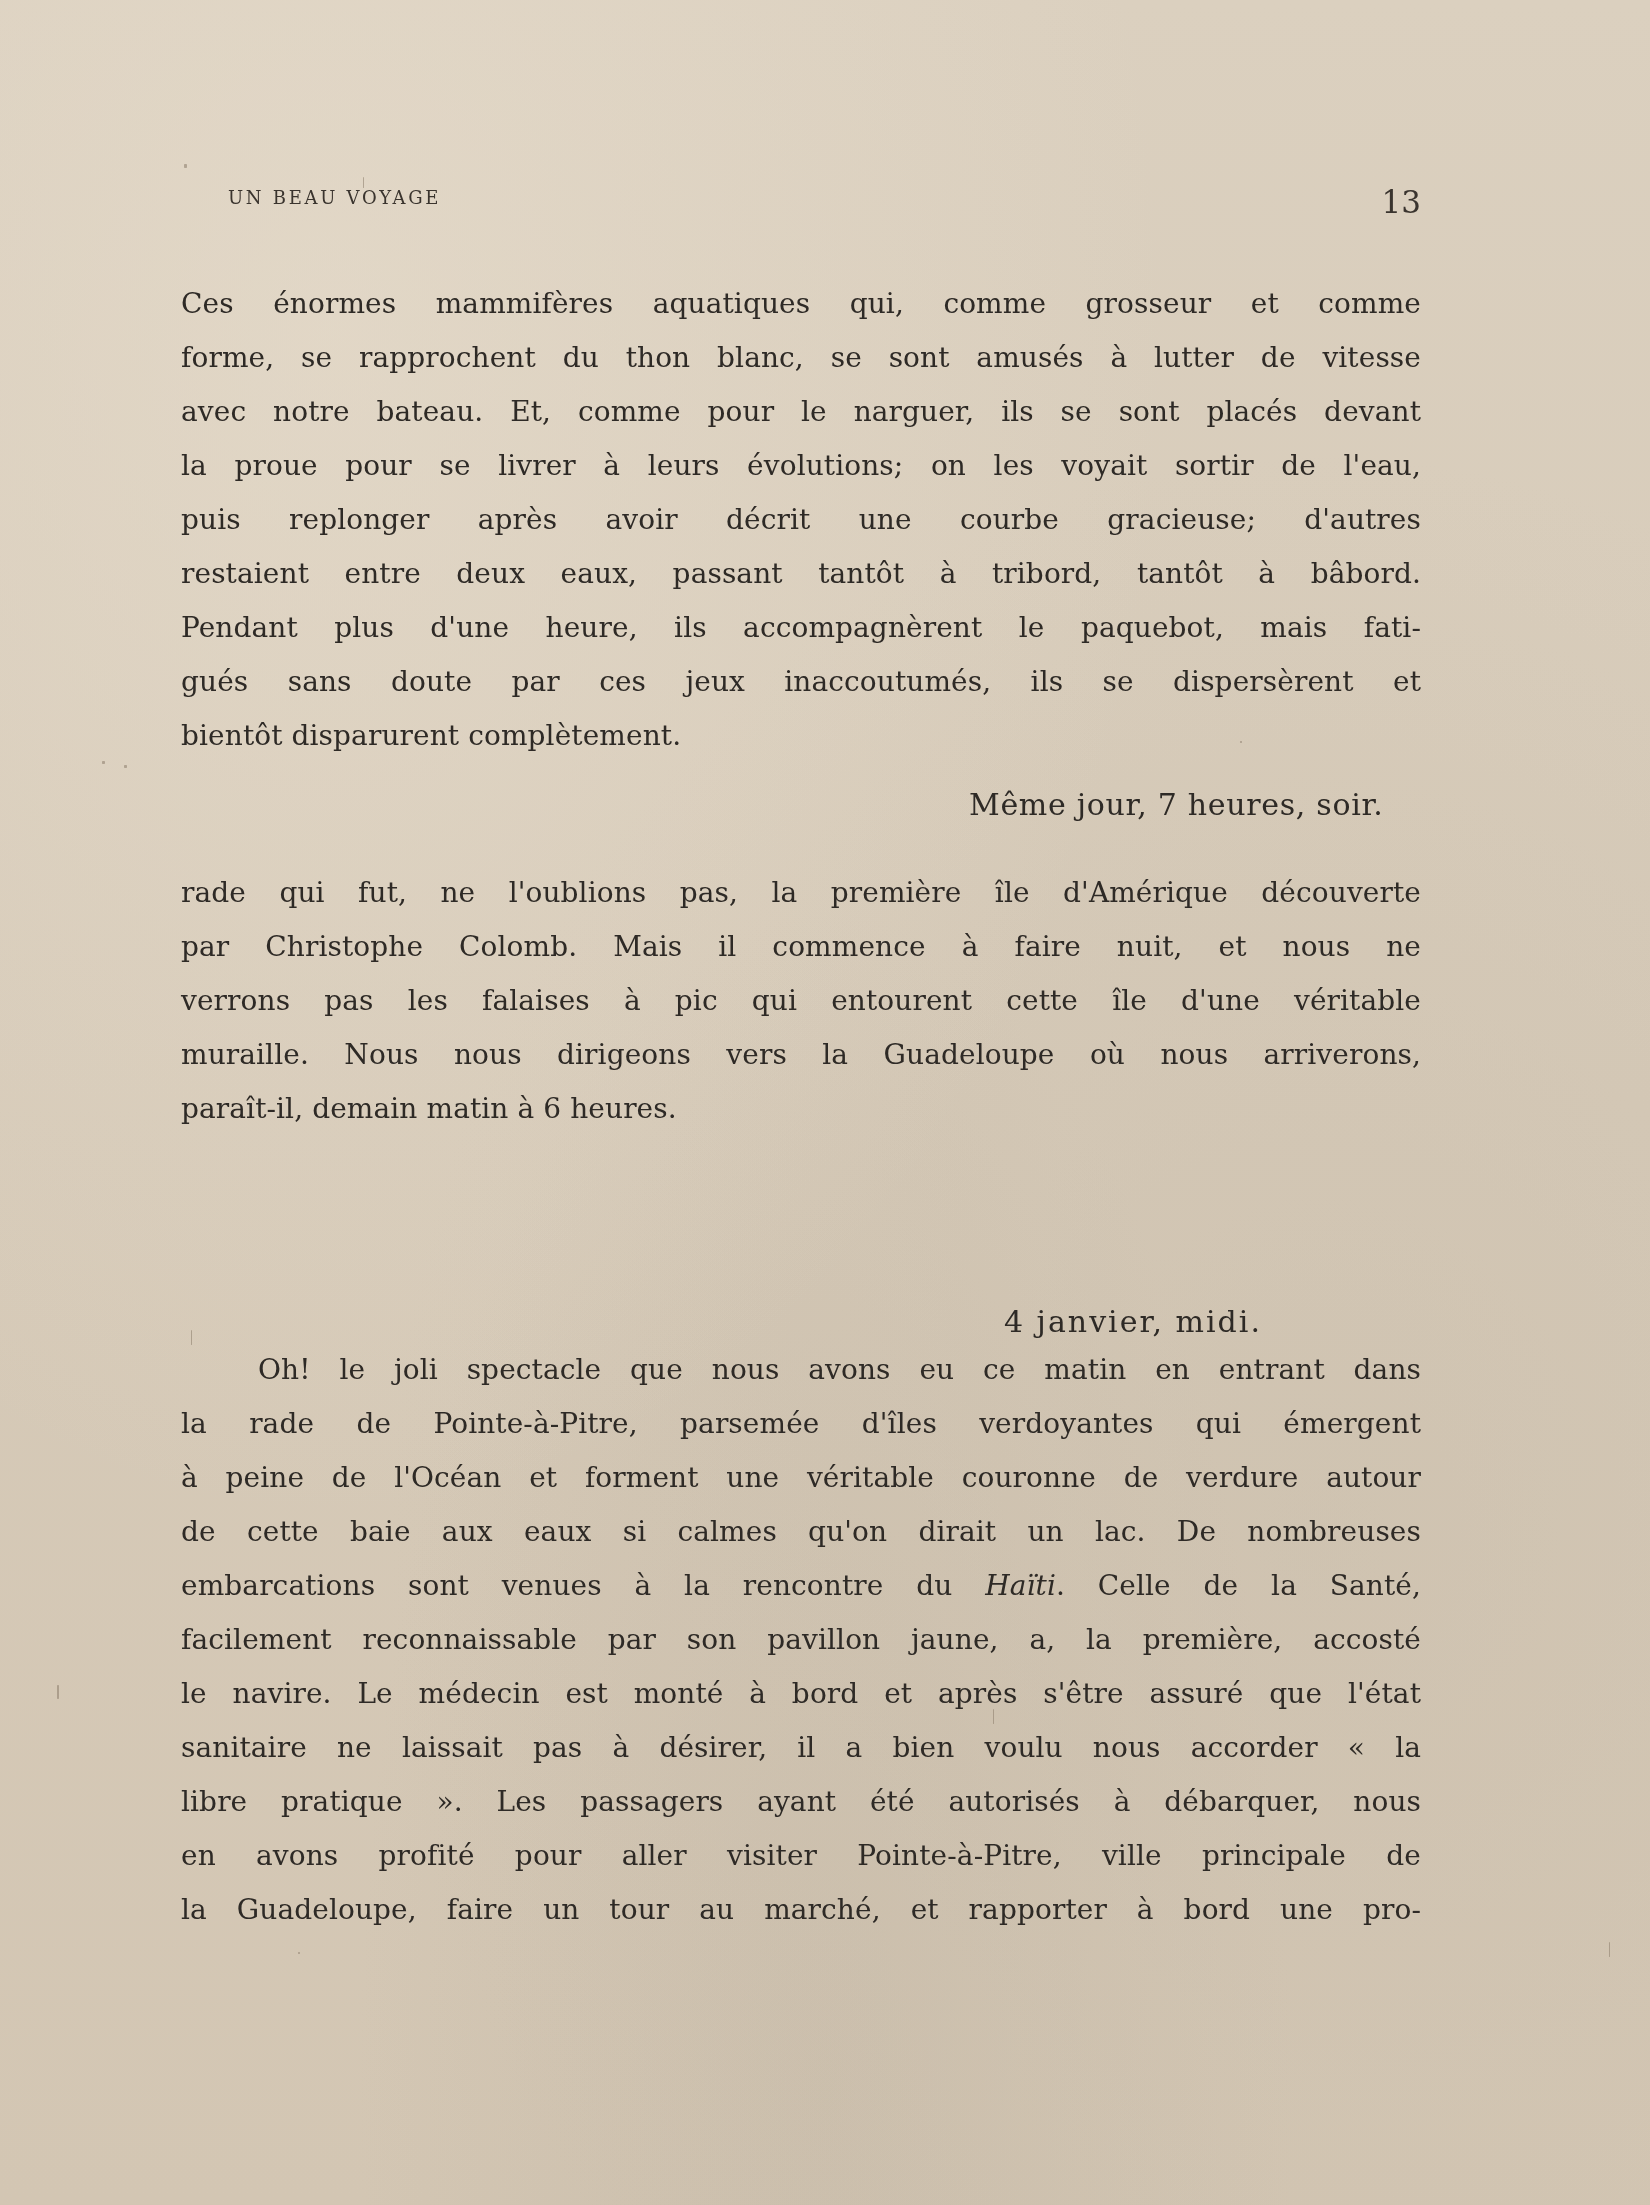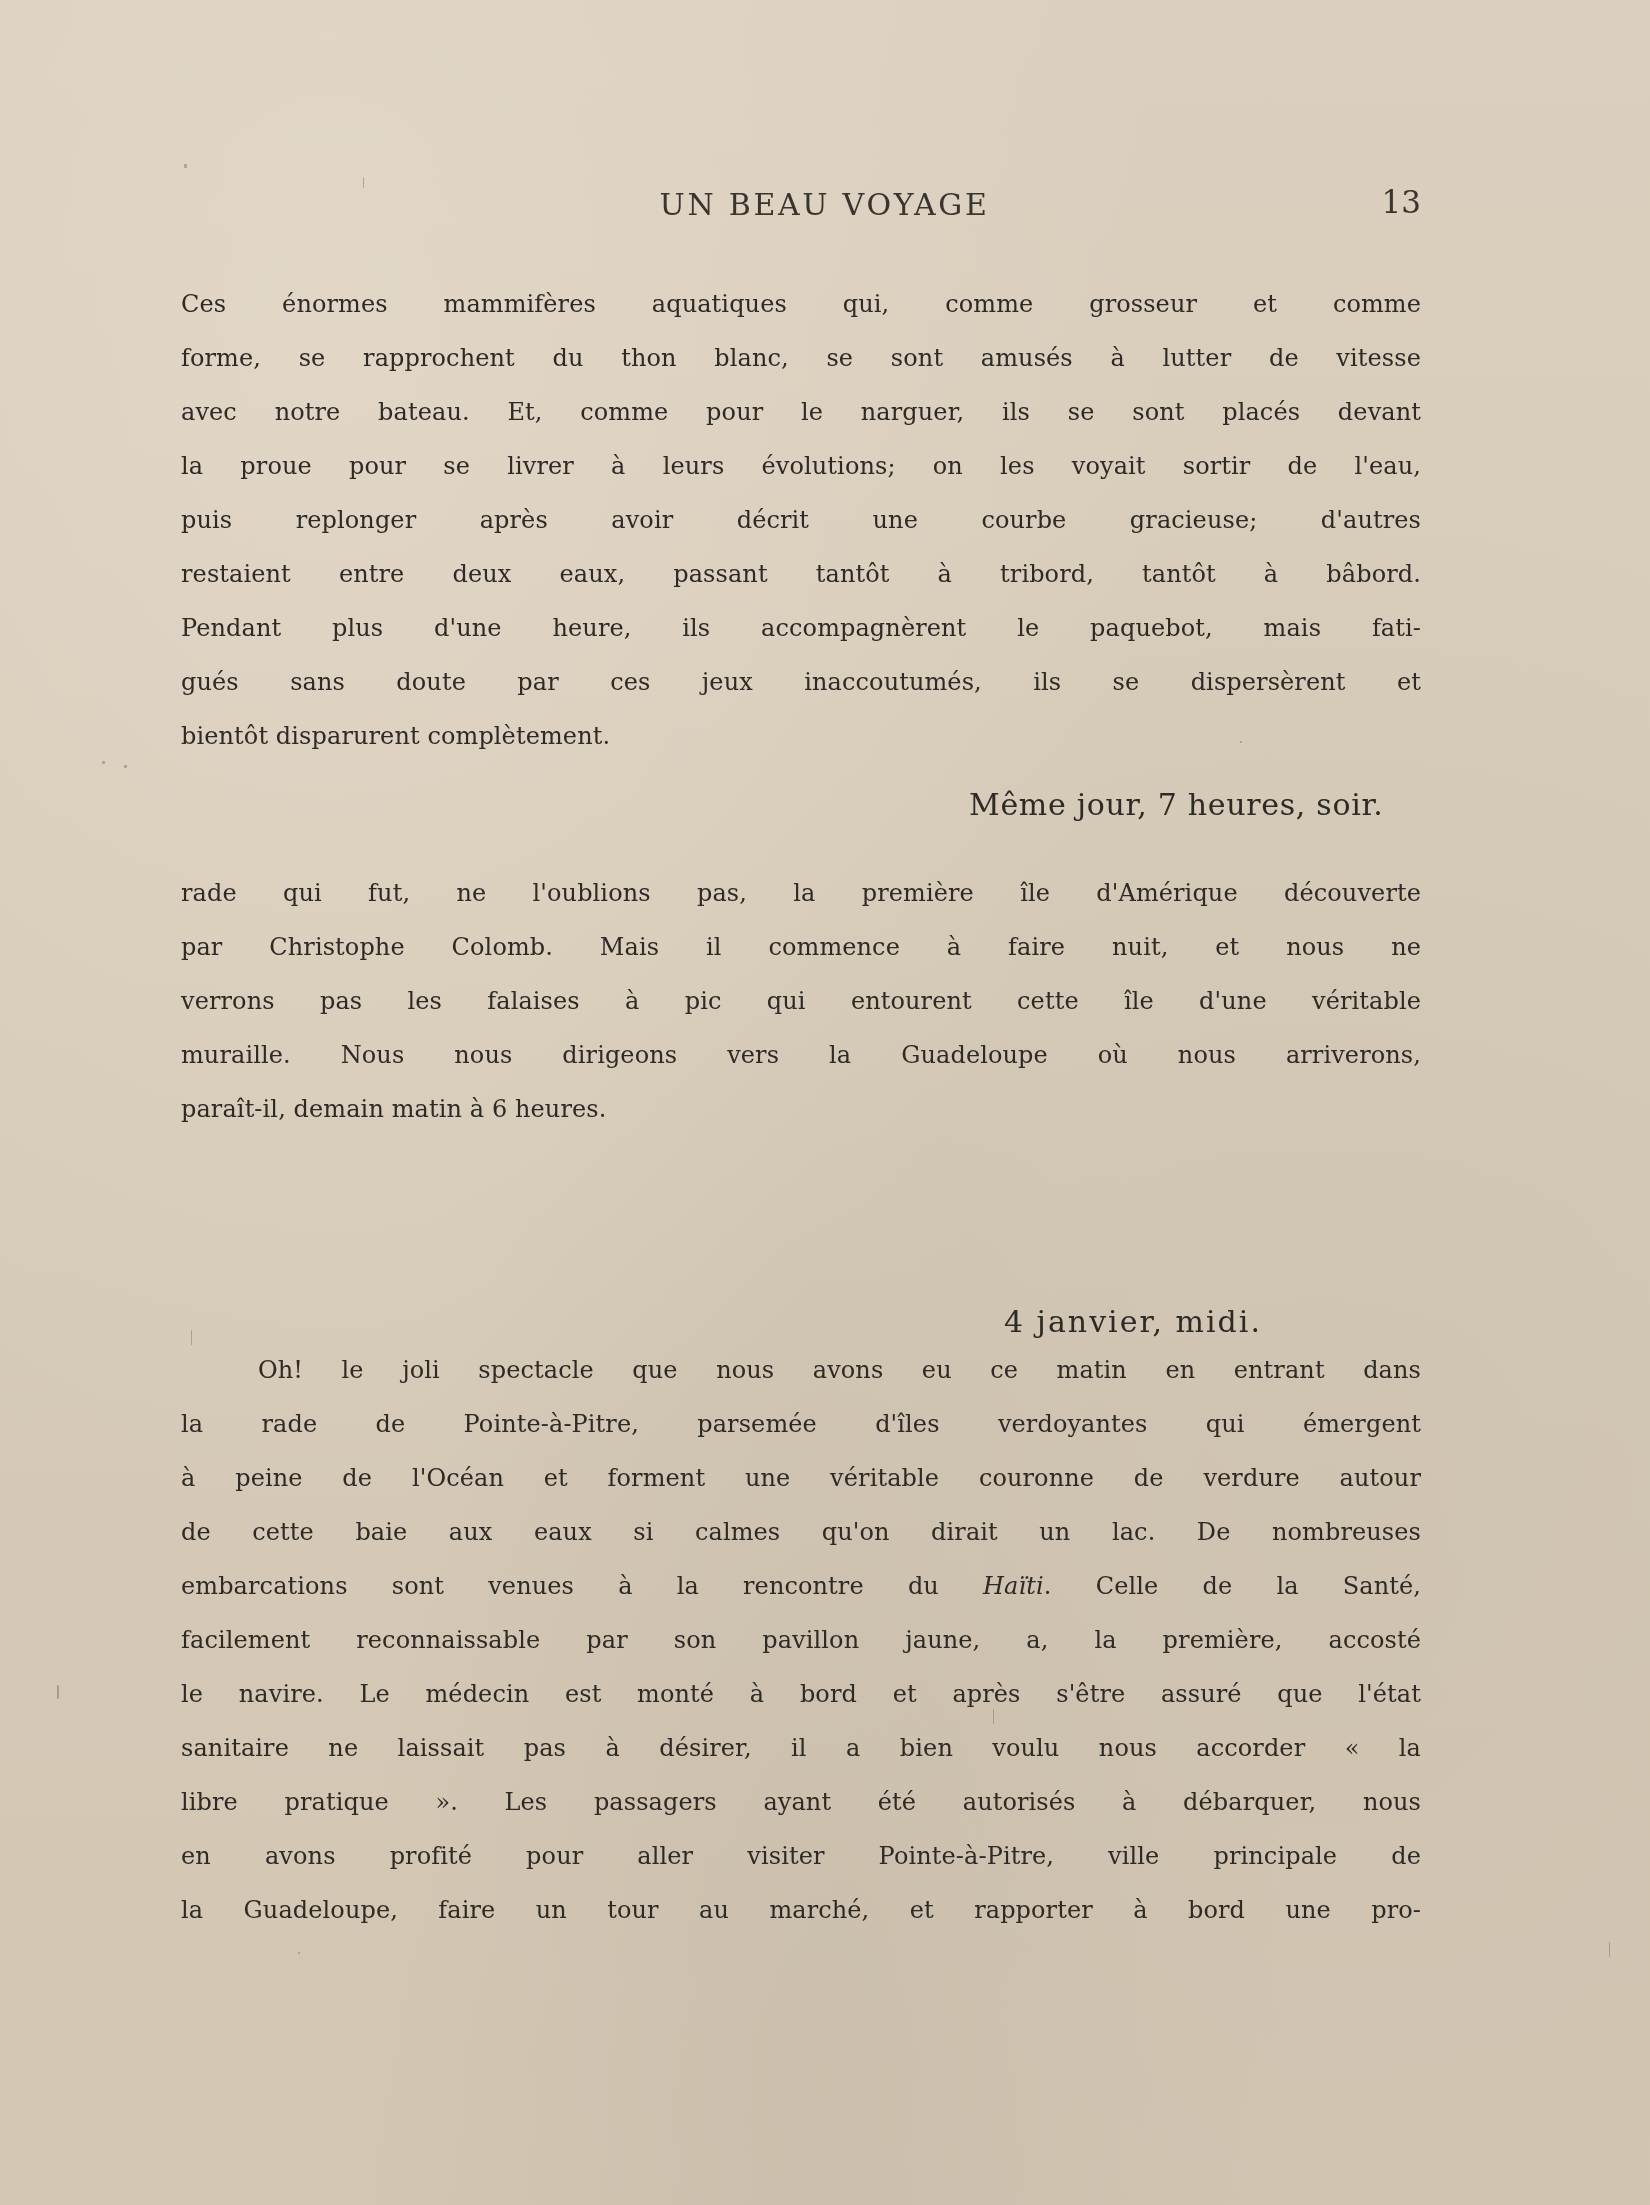--- a/index.html
+++ b/index.html
@@ -32,23 +32,23 @@
       top: 187px;
       left: 181px;
       width: 1240px;
       height: 41px;
     }
     .running-title {
       position: absolute;
       left: 0;
       right: 0;
       top: 0;
-      text-align: center;
+      text-align: left;
       font-family: "DejaVu Serif", serif;
-      font-size: 30px;
+      font-size: 18px;
       letter-spacing: 2.7px;
       color: #3a342e;
       padding-left: 47px;
     }
     .page-number {
       position: absolute;
       right: 0;
       top: -2.7px;
       font-family: "DejaVu Serif", serif;
       font-size: 31px;
@@ -56,21 +56,21 @@
     }
     .text-block {
       position: absolute;
       left: 181px;
       width: 1240px;
     }
     .line {
       display: block;
       height: 54px;
       line-height: 54px;
-      font-size: 24px;
+      font-size: 28px;
       text-align: justify;
       text-align-last: justify;
       white-space: nowrap;
       overflow: visible;
       color: #2e2a26;
       letter-spacing: 0.1px;
     }
     .line.last {
       text-align-last: left;
     }

